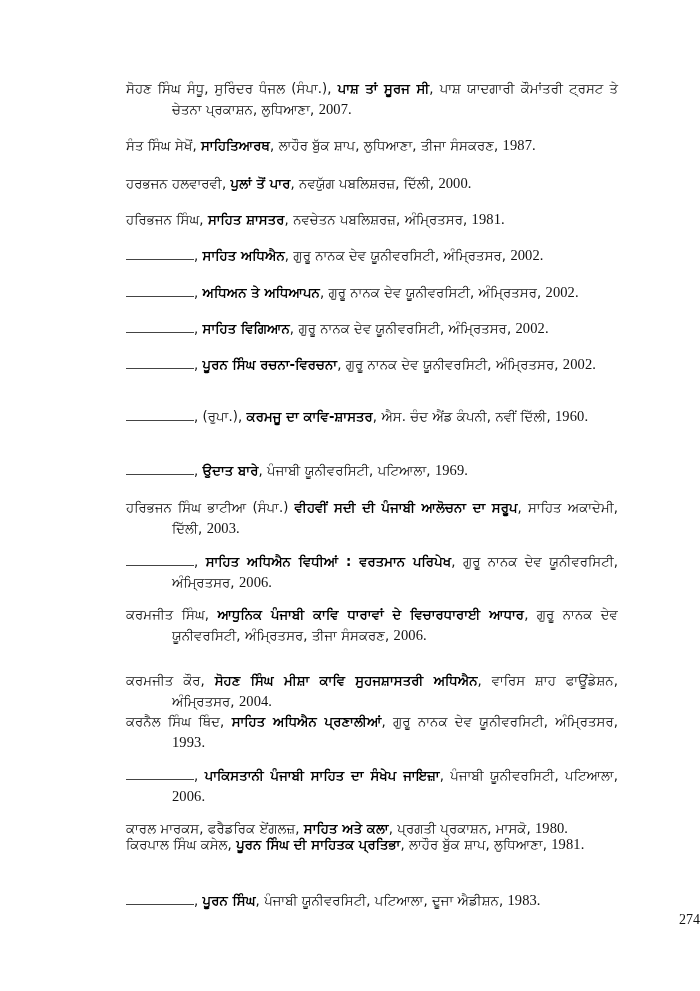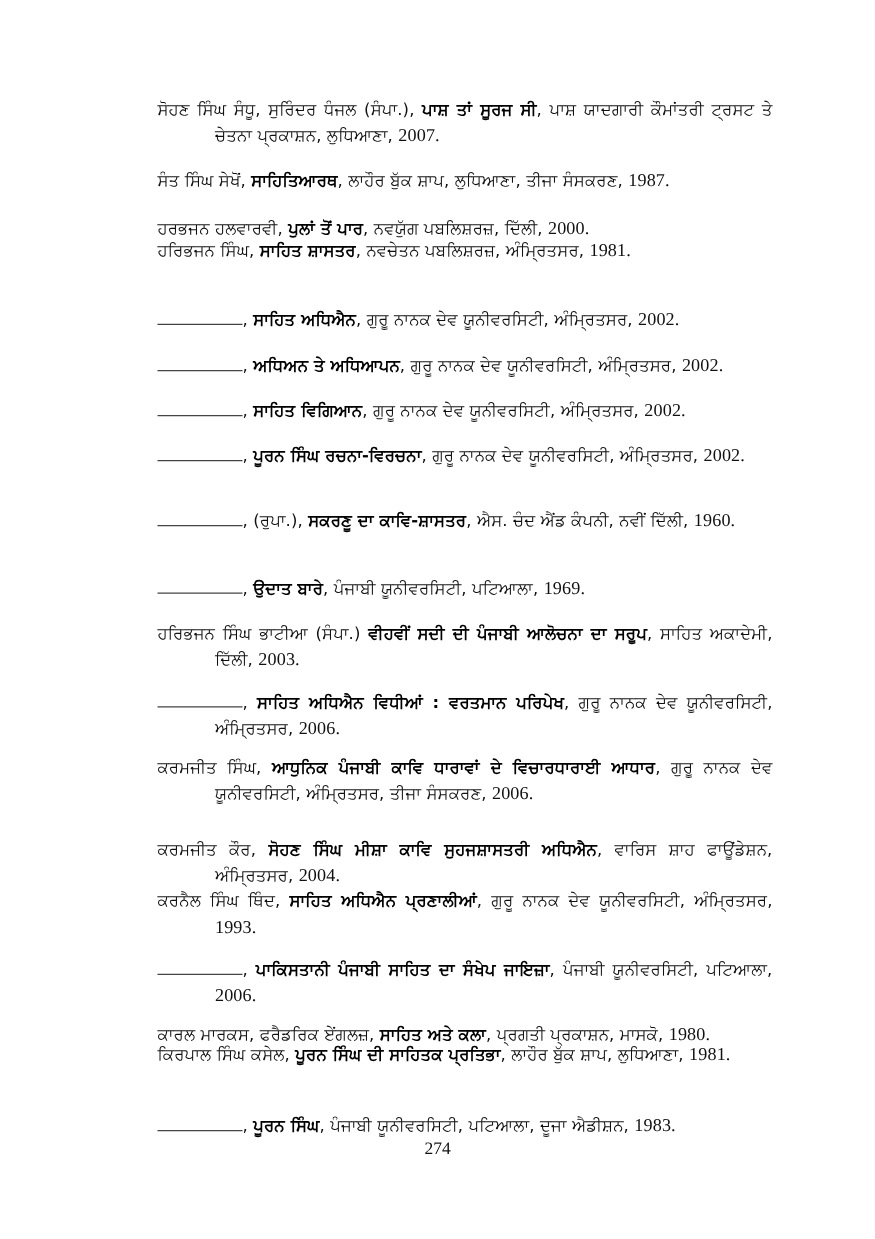--- a/index.html
+++ b/index.html
@@ -58,21 +58,21 @@
       border-bottom: 1px solid #444444;
       height: 14px;
       vertical-align: baseline;
       text-indent: 0;
     }
     .page-number {
       position: absolute;
       left: 0;
       width: 700px;
       top: 912px;
-      text-align: center;
+      text-align: right;
       font-family: "Liberation Serif", "DejaVu Serif", serif;
       font-size: 14px;
       color: #111111;
     }
   </style>
 </head>
 <body>
 
 <div class="page">
   <div class="bib-list">
@@ -82,42 +82,42 @@
     </div>
 
     <div class="entry" style="top:57px">
       <span>ਸੰਤ ਸਿੰਘ ਸੇਖੋਂ, </span><span class="title">ਸਾਹਿਤਿਆਰਥ</span><span>, ਲਾਹੌਰ ਬੁੱਕ ਸ਼ਾਪ, ਲੁਧਿਆਣਾ, ਤੀਜਾ ਸੰਸਕਰਣ, </span><span class="year">1987.</span>
     </div>
 
     <div class="entry" style="top:95px">
       <span>ਹਰਭਜਨ ਹਲਵਾਰਵੀ, </span><span class="title">ਪੁਲਾਂ ਤੋਂ ਪਾਰ</span><span>, ਨਵਯੁੱਗ ਪਬਲਿਸ਼ਰਜ਼, ਦਿੱਲੀ, </span><span class="year">2000.</span>
     </div>
 
-    <div class="entry" style="top:113px">
+    <div class="entry" style="top:131px">
       <span>ਹਰਿਭਜਨ ਸਿੰਘ, </span><span class="title">ਸਾਹਿਤ ਸ਼ਾਸਤਰ</span><span>, ਨਵਚੇਤਨ ਪਬਲਿਸ਼ਰਜ਼, ਅੰਮ੍ਰਿਤਸਰ, </span><span class="year">1981.</span>
     </div>
 
     <div class="entry" style="top:167px">
       <span class="dash"></span><span>, </span><span class="title">ਸਾਹਿਤ ਅਧਿਐਨ</span><span>, ਗੁਰੂ ਨਾਨਕ ਦੇਵ ਯੂਨੀਵਰਸਿਟੀ, ਅੰਮ੍ਰਿਤਸਰ, </span><span class="year">2002.</span>
     </div>
 
     <div class="entry" style="top:204px">
       <span class="dash"></span><span>, </span><span class="title">ਅਧਿਅਨ ਤੇ ਅਧਿਆਪਨ</span><span>, ਗੁਰੂ ਨਾਨਕ ਦੇਵ ਯੂਨੀਵਰਸਿਟੀ, ਅੰਮ੍ਰਿਤਸਰ, </span><span class="year">2002.</span>
     </div>
 
     <div class="entry" style="top:240px">
       <span class="dash"></span><span>, </span><span class="title">ਸਾਹਿਤ ਵਿਗਿਆਨ</span><span>, ਗੁਰੂ ਨਾਨਕ ਦੇਵ ਯੂਨੀਵਰਸਿਟੀ, ਅੰਮ੍ਰਿਤਸਰ, </span><span class="year">2002.</span>
     </div>
 
     <div class="entry" style="top:276px">
       <span class="dash"></span><span>, </span><span class="title">ਪੂਰਨ ਸਿੰਘ ਰਚਨਾ-ਵਿਰਚਨਾ</span><span>, ਗੁਰੂ ਨਾਨਕ ਦੇਵ ਯੂਨੀਵਰਸਿਟੀ, ਅੰਮ੍ਰਿਤਸਰ, </span><span class="year">2002.</span>
     </div>
 
     <div class="entry" style="top:328px">
-      <span class="dash"></span><span>, (ਰੁਪਾ.), </span><span class="title">ਸਕਰਣੂ ਦਾ ਕਾਵਿ-ਸ਼ਾਸਤਰ</span><span>, ਐਸ. ਚੰਦ ਐਂਡ ਕੰਪਨੀ, ਨਵੀਂ ਦਿੱਲੀ, </span><span class="year">1960.</span>
+      <span class="dash"></span><span>, (ਰੁਪਾ.), </span><span class="title">ਕਰਮਜੂ ਦਾ ਕਾਵਿ-ਸ਼ਾਸਤਰ</span><span>, ਐਸ. ਚੰਦ ਐਂਡ ਕੰਪਨੀ, ਨਵੀਂ ਦਿੱਲੀ, </span><span class="year">1960.</span>
     </div>
 
     <div class="entry" style="top:382px">
       <span class="dash"></span><span>, </span><span class="title">ਉਦਾਤ ਬਾਰੇ</span><span>, ਪੰਜਾਬੀ ਯੂਨੀਵਰਸਿਟੀ, ਪਟਿਆਲਾ, </span><span class="year">1969.</span>
     </div>
 
     <div class="entry" style="top:419px">
       <span>ਹਰਿਭਜਨ ਸਿੰਘ ਭਾਟੀਆ (ਸੰਪਾ.) </span><span class="title">ਵੀਹਵੀਂ ਸਦੀ ਦੀ ਪੰਜਾਬੀ ਆਲੋਚਨਾ ਦਾ ਸਰੂਪ</span><span>, ਸਾਹਿਤ ਅਕਾਦੇਮੀ, ਦਿੱਲੀ, </span><span class="year">2003.</span>
     </div>
 

